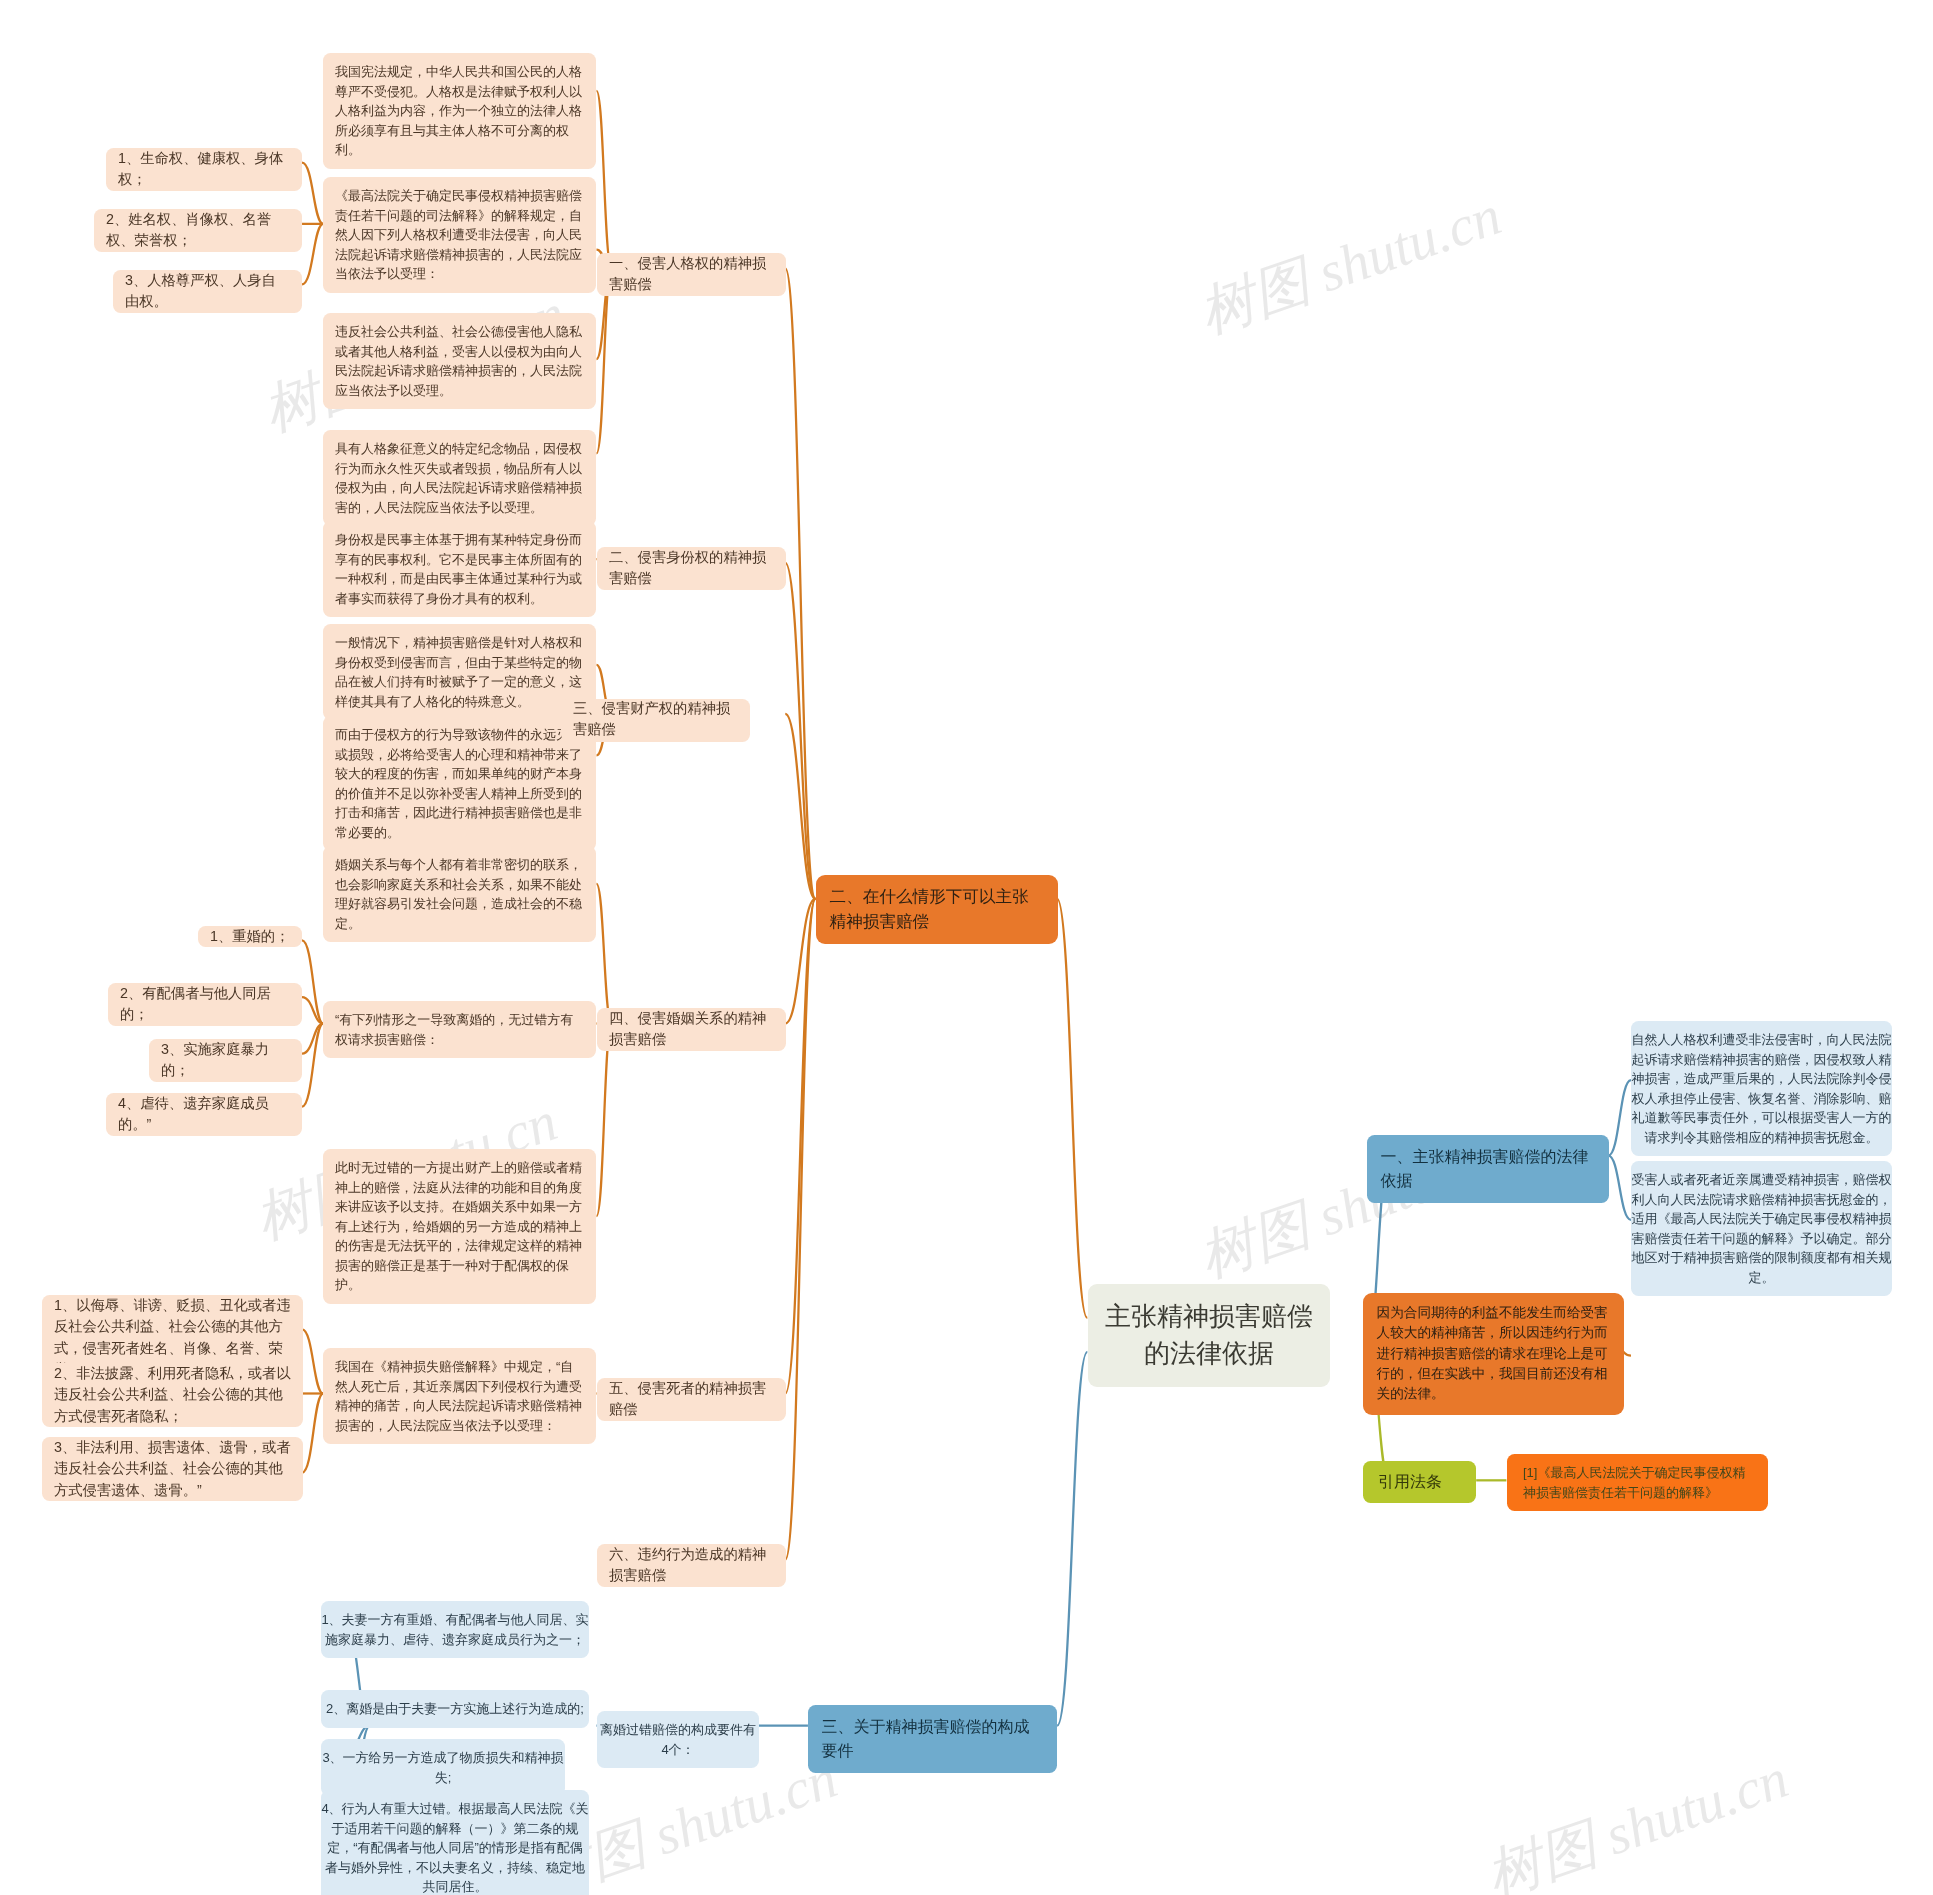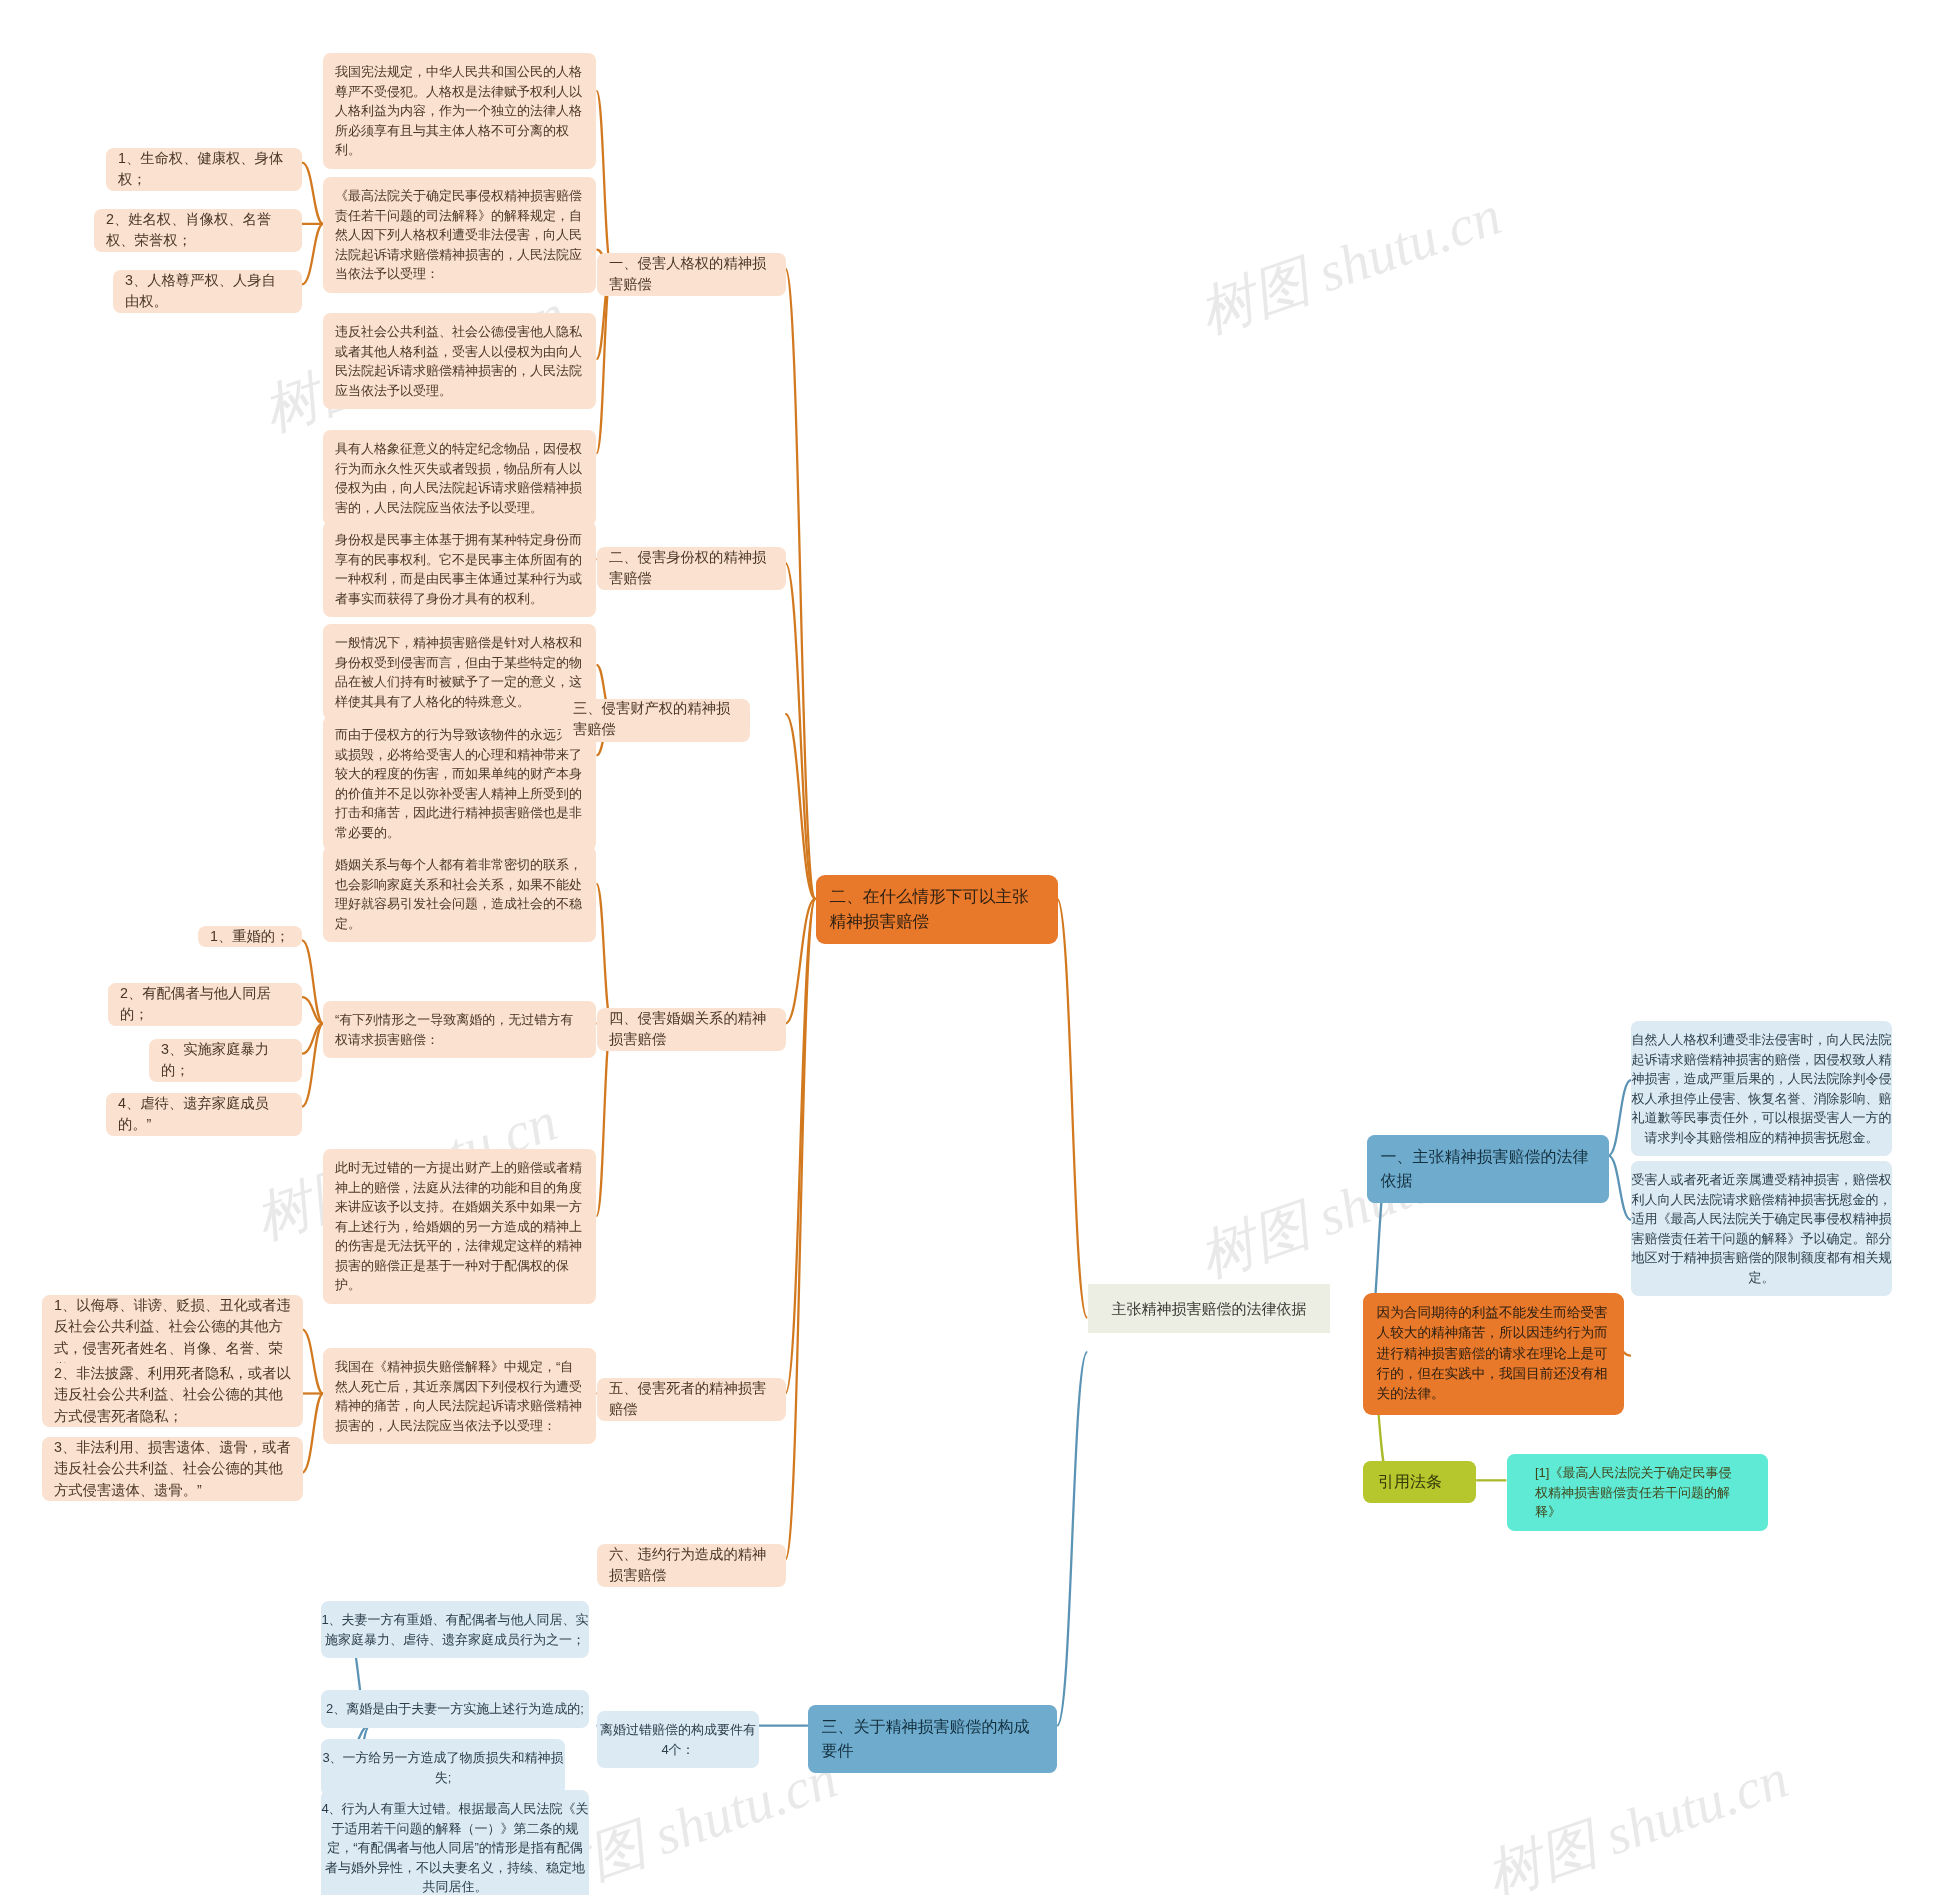--- a/index.html
+++ b/index.html
@@ -60,34 +60,34 @@
 
   
   .n-green{
     background:#b5c72c;
     color:#33390a;
     padding:9px 15px;
     font-size:16px;
     border-radius:7.6px;
   }
   .n-green-pale{
-    background:#5eead4;
+    background:#f97316;
     color:#41461b;
-    padding:9px 28px;
+    padding:9px 16px;
     font-size:13px;
   }
 
   
   .n-root{
     background:#eceee4;
     color:#3a3a32;
     padding:13.6px 15px;
-    font-size:15px;
+    font-size:26px;
     text-align:center;
-    border-radius:0;
+    border-radius:9px;
     line-height:1.45;
   }
 
   
   .wm{
     position:absolute;
     color:rgba(120,120,120,0.16);
     font-size:56px;
     font-family:"Liberation Serif","DejaVu Serif",serif;
     transform:rotate(-19deg);

